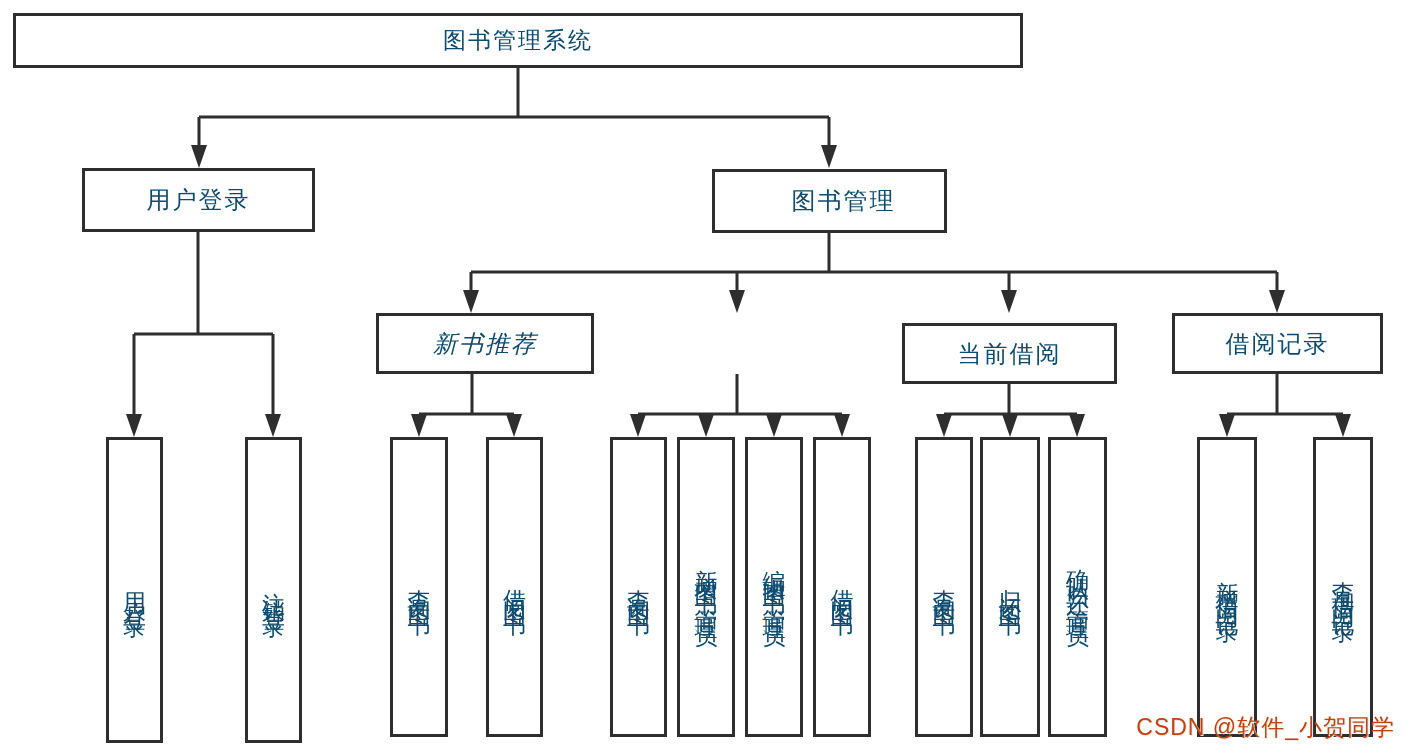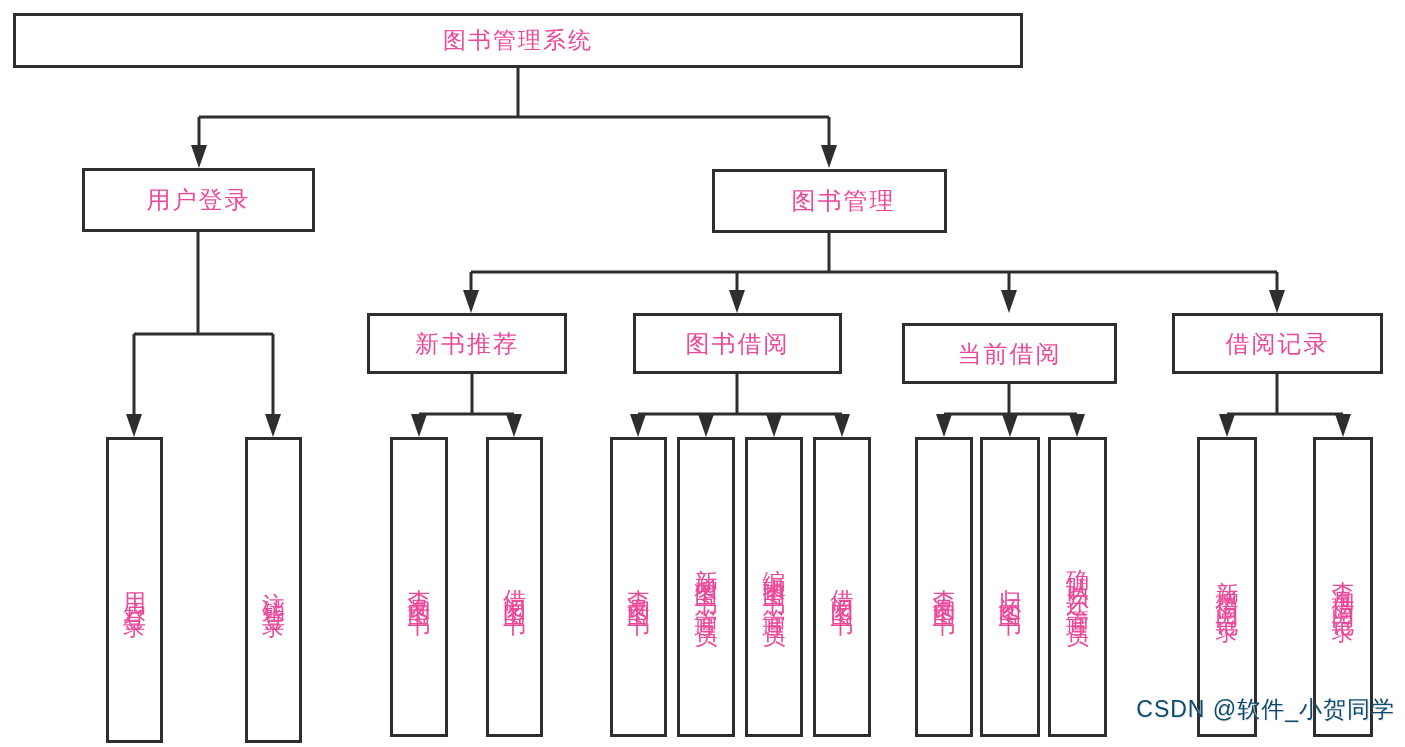--- a/index.html
+++ b/index.html
@@ -18,40 +18,40 @@
     z-index: 0;
   }
   .node {
     position: absolute;
     box-sizing: border-box;
     background: #ffffff;
     border: 3px solid #2e2e2e;
     display: flex;
     align-items: center;
     justify-content: center;
-    color: #ec4899;
+    color: #0c4a6e;
     font-size: 24px;
     letter-spacing: 2px;
     z-index: 1;
     white-space: nowrap;
   }
   .node.root { font-size: 23px; }
   .leaf {
     writing-mode: vertical-rl;
     letter-spacing: 8px;
     font-size: 23px;
     line-height: 1;
   }
   .watermark {
     position: absolute;
     right: 10px;
-    bottom: 22px;
+    bottom: 4px;
     z-index: 2;
     font-size: 23px;
-    color: #0c4a6e;
+    color: #c2410c;
     letter-spacing: 1px;
     text-shadow: 1px 1px 0 #e8e8e8;
   }
 </style>
 </head>
 <body>
 
 <div class="canvas">
 
   <svg class="connector-svg" viewBox="0 0 1405 747" xmlns="http://www.w3.org/2000/svg">
@@ -85,22 +85,21 @@
       <polygon points="1219,414 1235,414 1227,437"></polygon>
       <polygon points="1335,414 1351,414 1343,437"></polygon>
     </g>
   </svg>
 
   <div class="node root" style="left:13px; top:13px; width:1010px; height:55px;">图书管理系统</div>
 
   <div class="node" style="left:82px; top:168px; width:233px; height:64px;">用户登录</div>
   <div class="node" style="left:712px; top:169px; width:235px; height:64px;padding-left:28px;">图书管理</div>
 
-  <div class="node" style="left:367px; top:313px; width:200px; height:61px;">新书推荐</div>
-  <div class="node" style="left:633px; top:313px; width:209px; height:61px;">图书借阅</div>
+  <div class="node" style="left:376px; top:313px; width:218px; height:61px;font-style:italic;">新书推荐</div>
   <div class="node" style="left:902px; top:323px; width:215px; height:61px;">当前借阅</div>
   <div class="node" style="left:1172px; top:313px; width:211px; height:61px;">借阅记录</div>
 
   <div class="node leaf" style="left:106px; top:437px; width:57px; height:306px;">用户登录</div>
   <div class="node leaf" style="left:245px; top:437px; width:57px; height:306px;">注销登录</div>
 
   <div class="node leaf" style="left:390px; top:437px; width:58px; height:300px;">查询图书</div>
   <div class="node leaf" style="left:486px; top:437px; width:57px; height:300px;">借阅图书</div>
 
   <div class="node leaf" style="left:610px; top:437px; width:57px; height:300px;">查询图书</div>

